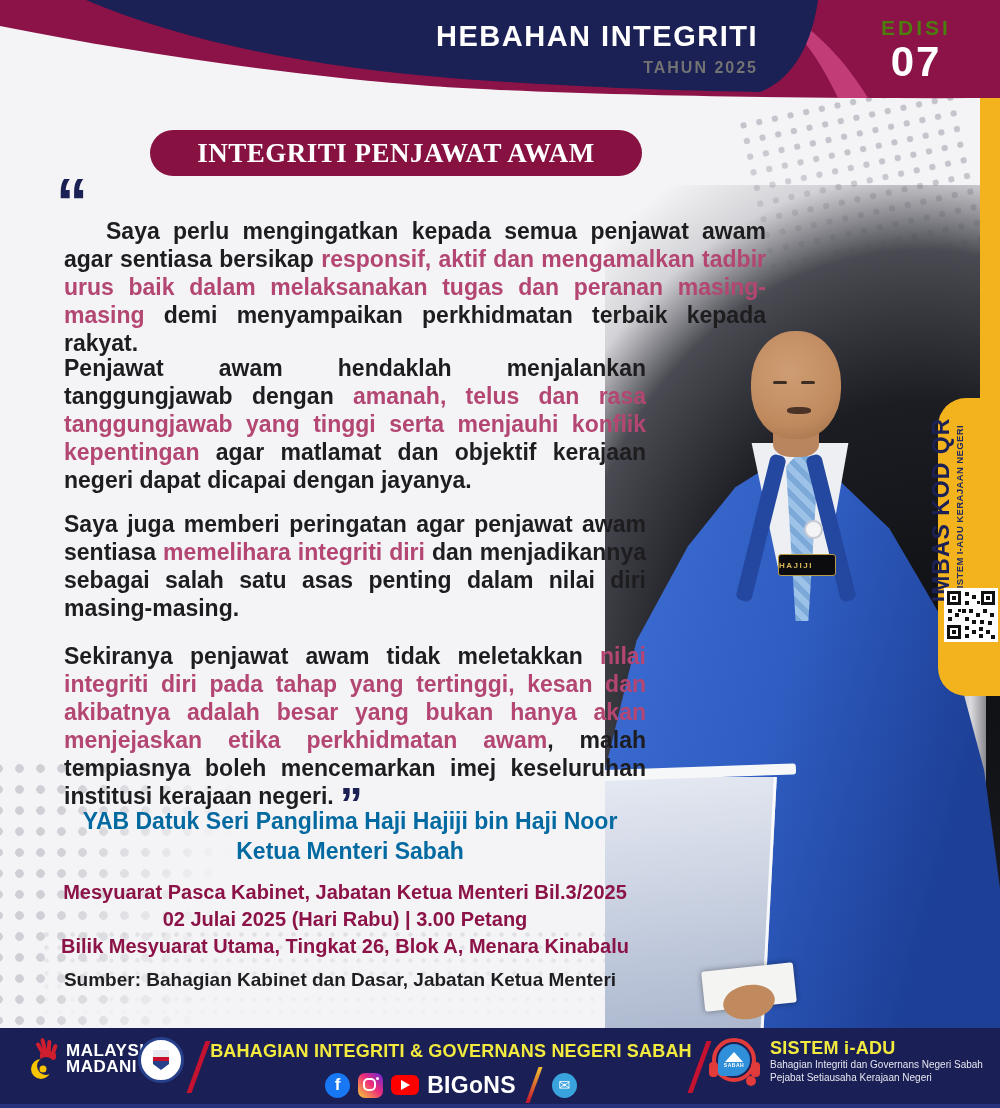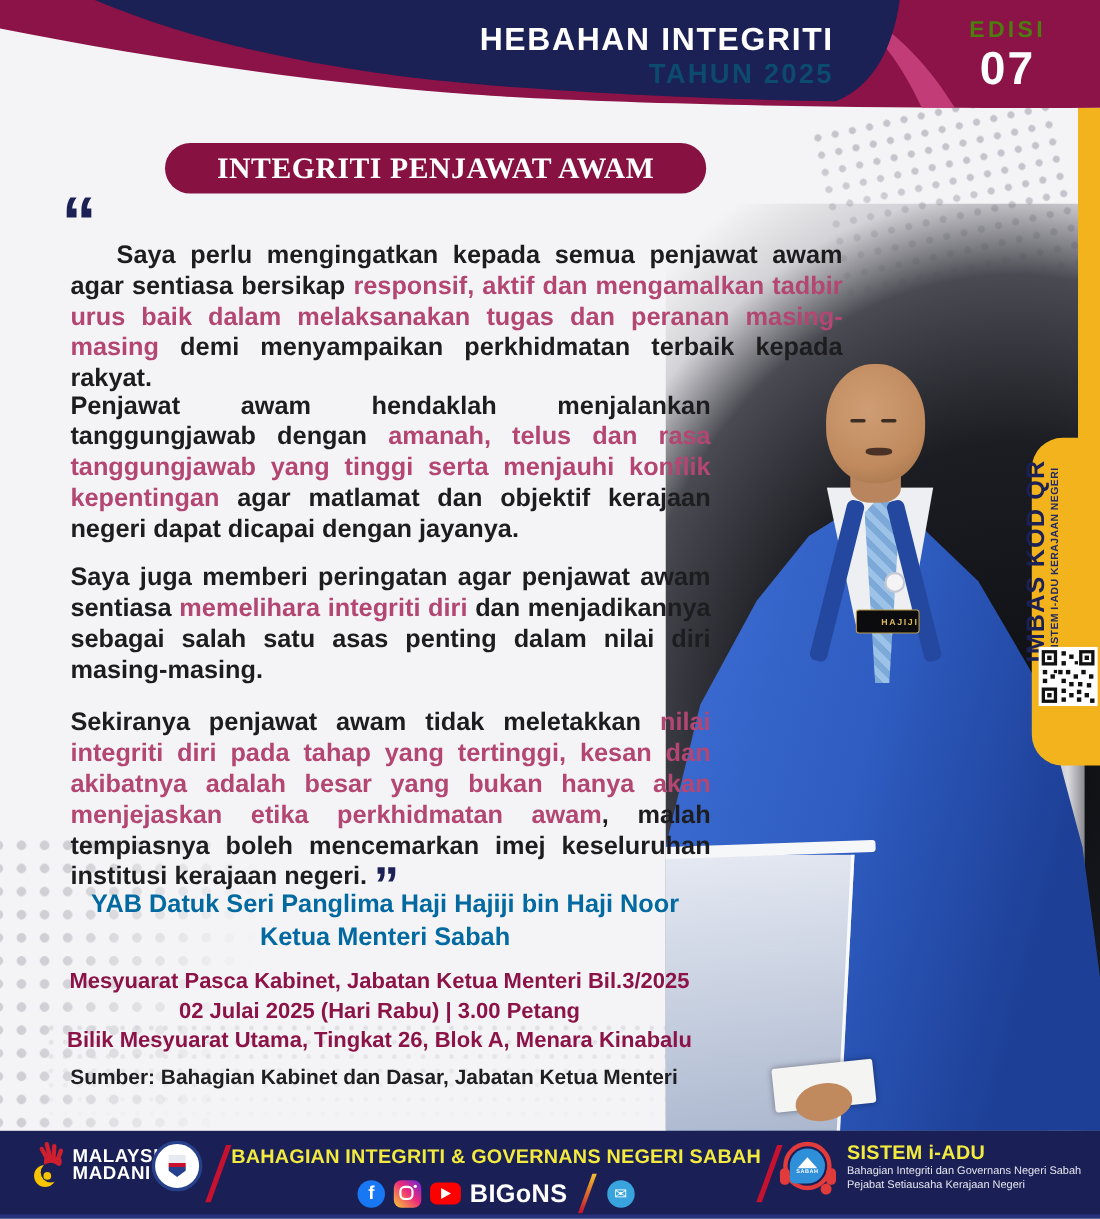--- a/index.html
+++ b/index.html
@@ -43,21 +43,21 @@
   .ph-lapelR{position:absolute;left:218px;top:268px;width:16px;height:150px;background:#24489f;transform:rotate(-14deg);border-radius:6px;}
   .ph-neck{position:absolute;left:168px;top:240px;width:46px;height:32px;background:#b9855f;border-radius:0 0 40% 40%;}
   .ph-head{position:absolute;left:146px;top:146px;width:90px;height:108px;border-radius:48% 48% 46% 46%;
     background:radial-gradient(circle at 42% 38%,#cf9d74 0%,#c08a5e 62%,#9c6c44 100%);}
   .ph-mustache{position:absolute;left:182px;top:222px;width:24px;height:7px;background:#4a3326;border-radius:40%;}
   .ph-brow{position:absolute;width:14px;height:3px;background:#3c2e22;border-radius:2px;}
   .ph-pin{position:absolute;left:199px;top:335px;width:15px;height:15px;border-radius:50%;
     background:#f4f4f6;border:2px solid #c5c9d4;}
   .ph-nametag{position:absolute;left:173px;top:369px;width:56px;height:20px;background:#0c0c0e;
     border:1px solid #b99a46;border-radius:3px;color:#d8b85a;font-size:8px;font-weight:bold;
-    letter-spacing:1.5px;display:flex;align-items:center;justify-content:flex-end;}
+    letter-spacing:1.5px;display:flex;align-items:center;justify-content:flex-start;}
   .ph-paper{position:absolute;left:98px;top:782px;width:92px;height:40px;background:#f4f4f2;
     transform:rotate(-6deg);border-radius:3px;box-shadow:0 0 6px rgba(0,0,0,.4);}
   .ph-hand{position:absolute;left:118px;top:800px;width:52px;height:34px;background:#c08a5e;
     border-radius:50%;transform:rotate(-10deg);}
   .ph-podium{position:absolute;left:-14px;top:592px;width:176px;height:260px;
     background:linear-gradient(175deg,rgba(238,240,244,.95),rgba(192,198,208,.85));
     border-right:3px solid rgba(255,255,255,.85);transform:skewX(-3deg);}
   .ph-podium-top{position:absolute;left:-14px;top:582px;width:205px;height:11px;background:#f6f7f9;
     transform:rotate(-2deg);border-radius:3px;}
 
@@ -68,21 +68,21 @@
   .tab-text{position:absolute;left:810px;top:478px;width:300px;height:64px;z-index:5;
     transform:rotate(-90deg);text-align:center;color:#1b2055;}
   .tab-text .t1{font-size:23px;font-weight:800;letter-spacing:1px;line-height:26px;}
   .tab-text .t2{font-size:9.5px;font-weight:700;letter-spacing:.4px;line-height:11px;color:#232a60;}
   .qr{position:absolute;left:944px;top:588px;z-index:5;}
 
   
   .hdr-svg{position:absolute;left:0;top:0;z-index:4;}
   .hdr-text{position:absolute;left:360px;top:20px;width:398px;text-align:right;z-index:6;}
   .hdr-text .l1{font-size:29px;font-weight:800;color:#ffffff;letter-spacing:1.5px;line-height:32px;}
-  .hdr-text .l2{font-size:25px;font-weight:800;color:#0c4a6e;letter-spacing:2px;line-height:27px;margin-top:2px;}
+  .hdr-text .l2{font-size:16px;font-weight:800;color:#737373;letter-spacing:2px;line-height:27px;margin-top:2px;}
   .edisi{position:absolute;left:852px;top:16px;width:128px;text-align:center;z-index:6;}
   .edisi .e1{font-size:21px;font-weight:800;color:#4d7c0f;letter-spacing:3px;line-height:24px;}
   .edisi .e2{font-size:42px;font-weight:800;color:#ffffff;letter-spacing:2px;line-height:44px;}
 
   .pill{position:absolute;left:150px;top:130px;width:492px;height:46px;background:#871242;
     border-radius:23px;display:flex;align-items:center;justify-content:center;z-index:6;
     color:#fff;font-size:27px;font-weight:800;letter-spacing:.5px;font-family:Liberation Serif, serif;}
 
   
   .qmark{position:absolute;z-index:6;color:#1b2055;font-weight:800;font-size:64px;line-height:40px;}

